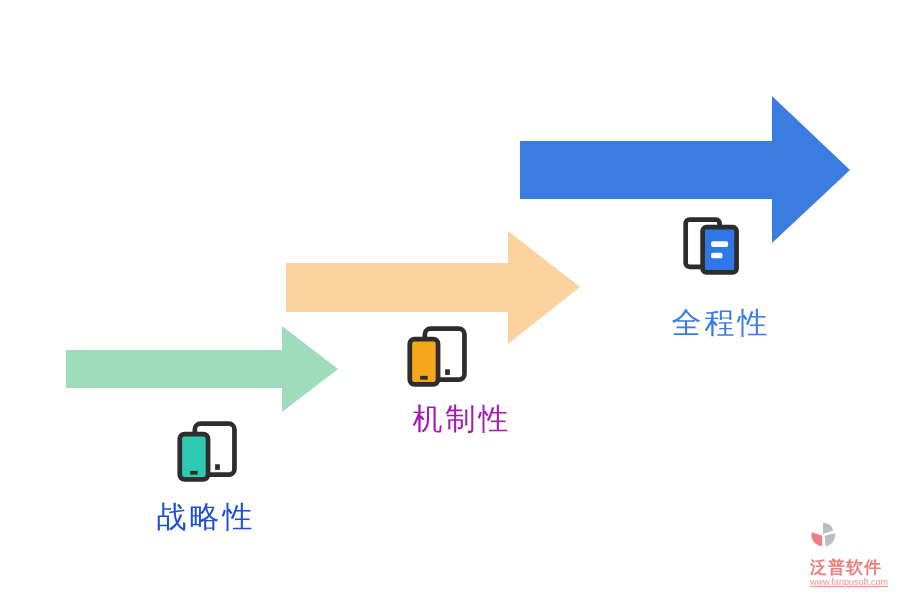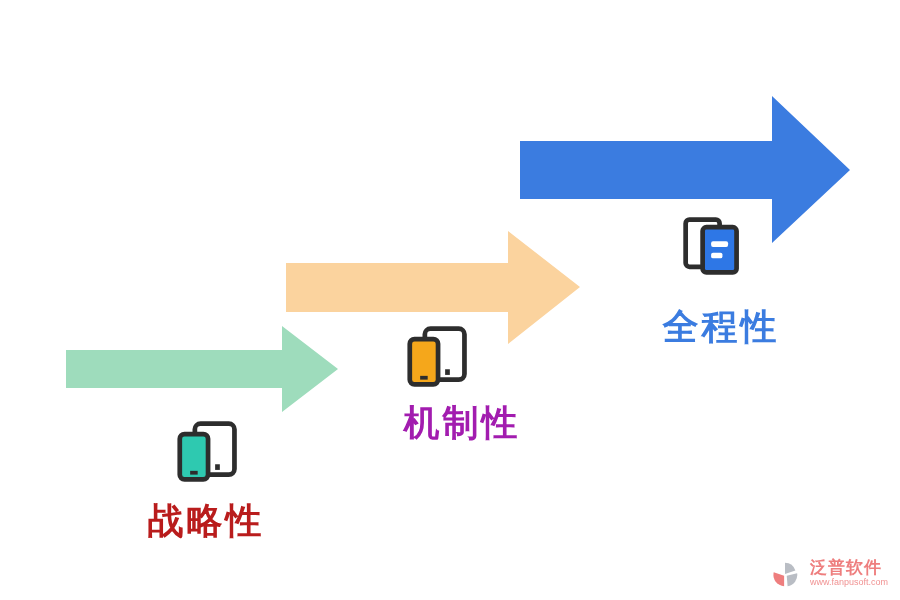--- a/index.html
+++ b/index.html
@@ -25,36 +25,37 @@
   .step-icon {
     position: absolute;
     width: 66px;
     height: 66px;
   }
   .icon-strategic { left: 176px; top: 419px; }
   .icon-mechanism { left: 406px; top: 324px; }
   .icon-whole     { left: 680px; top: 214px; }
   .step-label {
     position: absolute;
-    font-size: 36px;
-    font-weight: bold;
+    font-size: 30px;
+    font-weight: normal;
     letter-spacing: 3px;
     white-space: nowrap;
     transform: translateX(-50%);
   }
   .label-strategic { left: 206px; top: 497px; }
   .label-mechanism { left: 462px; top: 399px; }
   .label-whole     { left: 721px; top: 303px; }
   .logo {
     position: absolute;
     right: 12px;
     bottom: 12px;
     display: flex;
     align-items: flex-start;
     gap: 12px;
+    flex-direction: column;
   }
   .logo-mark {
     width: 26px;
     height: 26px;
     margin-top: 2px;
   }
   .logo-text {
     display: flex;
     flex-direction: column;
     line-height: 1.1;
@@ -94,31 +95,31 @@
     <line x1="15" y1="57" x2="23" y2="57" stroke="#2d2d2d" stroke-width="4"></line>
   </svg>
 
   <svg class="step-icon icon-whole" viewBox="0 0 70 70" xmlns="http://www.w3.org/2000/svg" aria-hidden="true">
     <rect x="6" y="6" width="36" height="50" rx="4" fill="#ffffff" stroke="#2d2d2d" stroke-width="5"></rect>
     <rect x="24" y="14" width="36" height="48" rx="4" stroke="#2d2d2d" stroke-width="5" fill="#2e77e6"></rect>
     <rect x="33" y="29" width="18" height="6" rx="2" fill="#ffffff"></rect>
     <rect x="33" y="41" width="12" height="6" rx="2" fill="#ffffff"></rect>
   </svg>
 
-  <div class="step-label label-strategic" style="color: #b91c1c;">战略性</div>
+  <div class="step-label label-strategic" style="color: #1d4ed8;">战略性</div>
 
   <div class="step-label label-mechanism" style="color: #a21caf;">机制性</div>
 
   <div class="step-label label-whole" style="color: rgb(59, 124, 224);">全程性</div>
 
   <div class="logo">
     <svg class="logo-mark" viewBox="0 0 30 30" xmlns="http://www.w3.org/2000/svg" aria-hidden="true">
       <path d="M15 15 L27 11 A13 13 0 0 0 15 2 Z" fill="#b9bdc4"></path>
       <path d="M14 17 L2 13 A13 13 0 0 0 14 29 Z" fill="#ee7e7e"></path>
       <path d="M17 17 L29 14 A13 13 0 0 1 18 29 Z" fill="#b9bdc4"></path>
     </svg>
     <div class="logo-text">
       <span class="logo-brand" style="color: rgb(238, 126, 126);">泛普软件</span>
-      <span class="logo-site" style="color: rgb(238, 126, 126);">www.fanpusoft.com</span>
+      <span class="logo-site" style="color: rgb(238, 126, 126); text-decoration: underline;">www.fanpusoft.com</span>
     </div>
   </div>
 
 </div>
 
 </body></html>

